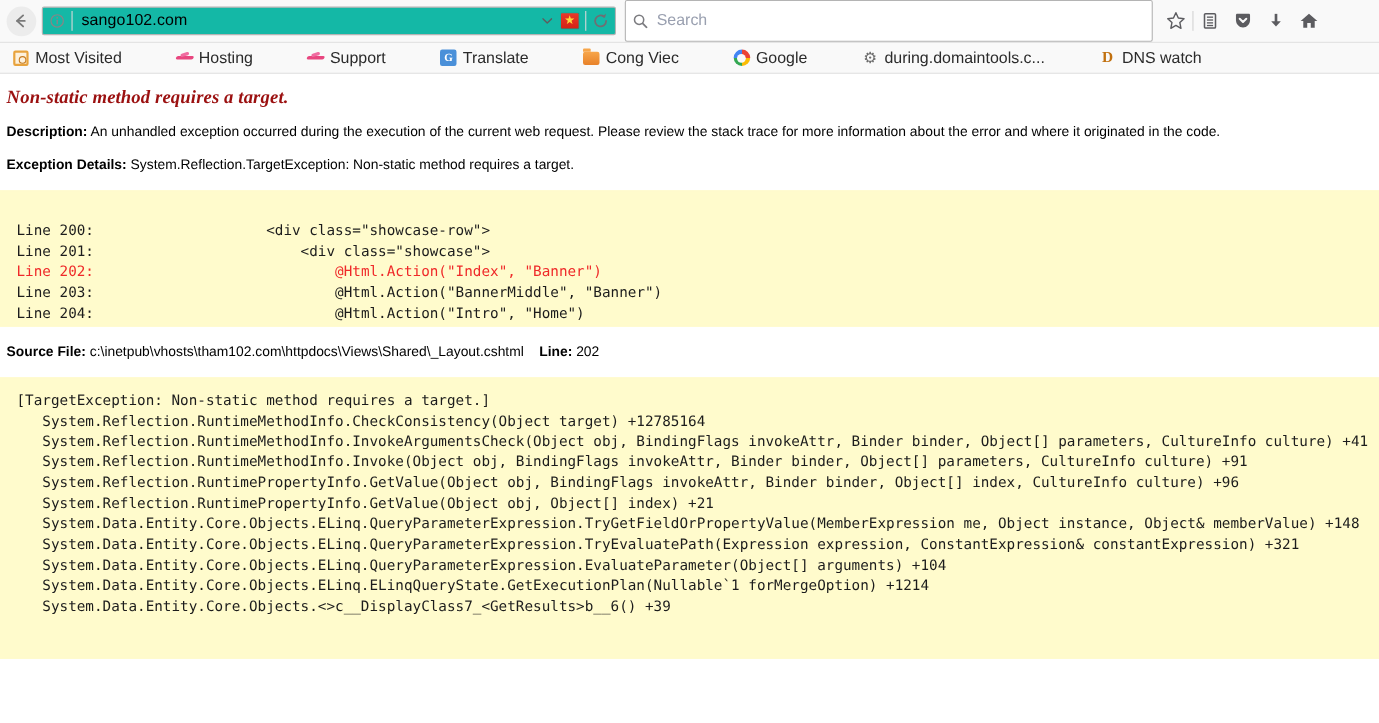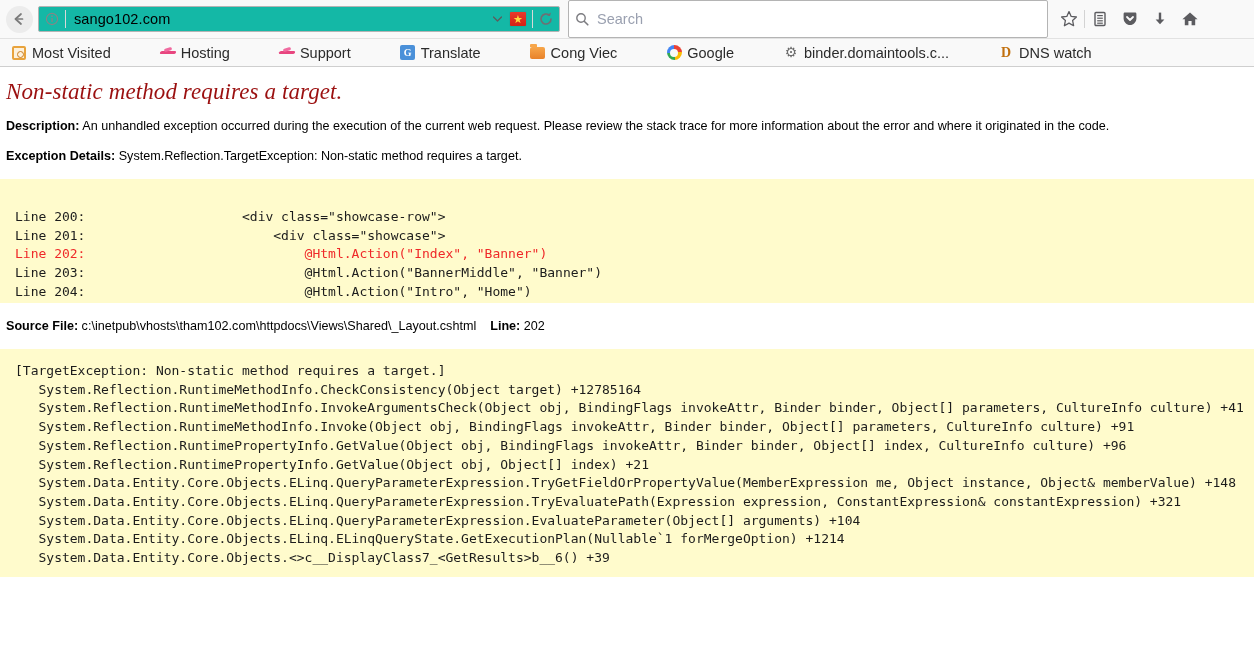--- a/index.html
+++ b/index.html
@@ -268,22 +268,22 @@
     background: #ffffff;
     overflow: hidden;
     font-family: "Liberation Serif", serif;
   }
   .page-inner {
     padding: 12px 0 0 6px;
   }
   .err-title {
     font-family: "Liberation Serif", serif;
     font-style: italic;
-    font-weight: normal;
-    font-size: 23px;
+    font-weight: bold;
+    font-size: 17px;
     color: #9b1010;
     margin: 0 0 14px 0;
     letter-spacing: .1px;
   }
   .info-line {
     font-family: "Liberation Sans", sans-serif;
     font-size: 12.6px;
     color: #000;
     margin: 0 0 16px 0;
     white-space: nowrap;
@@ -308,21 +308,21 @@
     box-sizing: border-box;
   }
   .src-block {
     height: 124px;
     padding: 28px 0 0 14px;
     margin: 0 0 16px 0;
   }
   .src-line.highlight { color: #ef2929; }
   .src-line.highlight .lnum { color: #ef2929; }
   .trace-block {
-    height: 228px;
+    height: 256px;
     padding: 12px 0 0 14px;
     margin: 0;
   }
   .trace-line { display: block; }
   
   .clip { width: 1254px; overflow: hidden; }
 </style>
 </head>
 <body>
 
@@ -451,21 +451,21 @@
       <span class="bm-ico">
           <span class="ico-google"></span>
         </span>
       <span class="bm-label">Google</span>
     </div>
 
     <div class="bm">
       <span class="bm-ico">
           <span class="ico-gear">⚙</span>
         </span>
-      <span class="bm-label">binder.domaintools.c...</span>
+      <span class="bm-label">during.domaintools.c...</span>
     </div>
 
     <div class="bm">
       <span class="bm-ico">
           <span class="ico-dnswatch">D</span>
         </span>
       <span class="bm-label">DNS watch</span>
     </div>
 
   </div>

